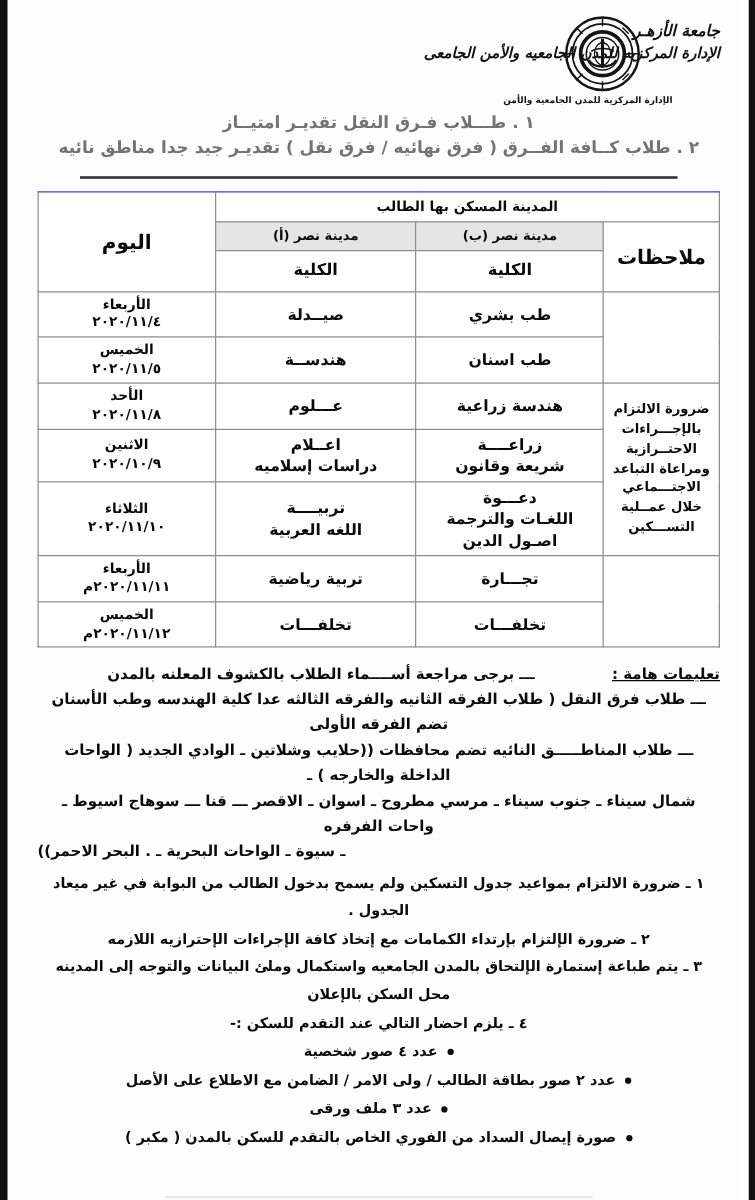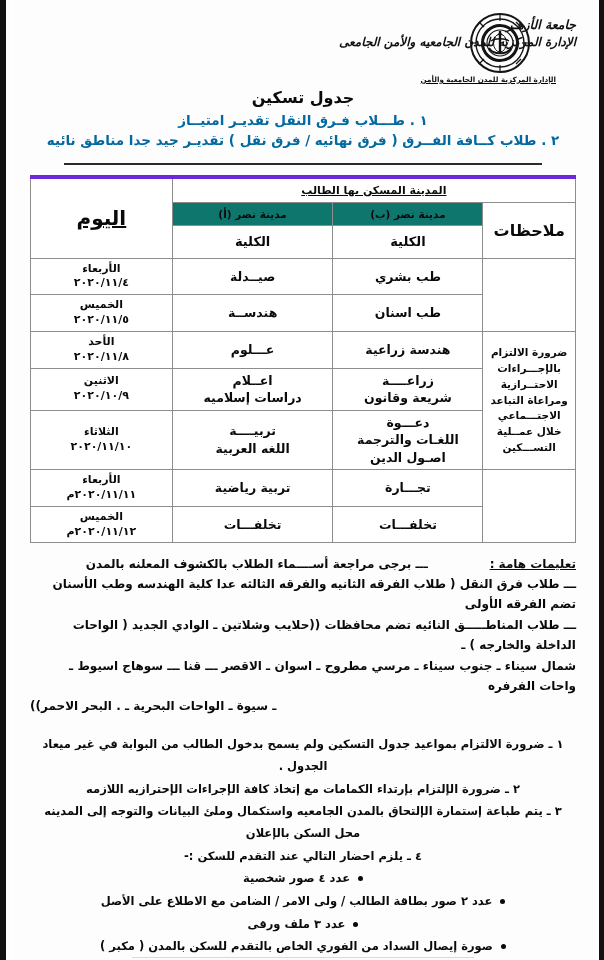--- a/index.html
+++ b/index.html
@@ -52,25 +52,24 @@
     font-weight: 600;
     letter-spacing: .2px;
   }
   .univ-dept {
     font-size: 12px;
     color: #111;
     font-weight: 600;
   }
   .emblem-wrap {
     position: absolute;
-    right: 20px;
+    right: 38px;
     top: 12px;
     width: 112px;
     text-align: center;
-    text-decoration: underline;
   }
   .emblem {
     width: 62px;
     height: 62px;
     margin: 0 auto;
     position: relative;
   }
   .emblem svg { display:block; }
   .emblem-caption {
     font-size: 7.2px;
@@ -90,21 +89,21 @@
   .doc-title {
     font-size: 16px;
     font-weight: 700;
     color: #0a0a0a;
     letter-spacing: 1.2px;
     margin-bottom: 3px;
   }
   .title-line {
     font-size: 13.5px;
     font-weight: 700;
-    color: #0369a1;
+    color: #737373;
     line-height: 1.5;
     letter-spacing: .4px;
   }
   .rule {
     height: 2px;
     background: #2b2b2b;
     margin: 8px 34px 10px 34px;
   }
 
   
@@ -116,44 +115,43 @@
     color: #0a0a0a;
     background: #fff;
   }
   table.housing th, table.housing td {
     border: 1px solid #8d8d8d;
     text-align: center;
     vertical-align: middle;
     padding: 3px 2px;
   }
   table.housing .outer-top th {
-    border-top: 4px solid #6d28d9;
-    text-decoration: underline;
+    border-top: 1px solid #6d28d9;
   }
   th.city-span {
     font-size: 11px;
     font-weight: 600;
     padding: 2px;
     height: 17px;
   }
   th.city-head {
-    background: #0f766e;
+    background: #e5e5e5;
     font-size: 10.5px;
     font-weight: 600;
     height: 16px;
     padding: 2px;
   }
   th.kolia {
     font-size: 13px;
     font-weight: 700;
     height: 26px;
     margin-left: 32px;
   }
   th.day-head {
-    font-size: 20px;
+    font-size: 16px;
     font-weight: 700;
     letter-spacing: .5px;
   }
   th.notes-head {
     font-size: 16px;
     font-weight: 700;
     vertical-align: top;
     padding-top: 5px;
   }
   td.day-cell {
@@ -203,27 +201,27 @@
     font-size: 12px;
   }
   .inst-first .inst-text {
     flex: 1;
     text-align: center;
   }
   .inst-line {
     font-size: 12px;
     font-weight: 700;
     line-height: 1.7;
-    text-align: right;
+    text-align: center;
     letter-spacing: .1px;
   }
   .inst-line.la { text-align: left; }
 
   .numbered {
-    margin-top: 16px;
+    margin-top: 3px;
     direction: rtl;
   }
   .num-line {
     font-size: 11.5px;
     font-weight: 700;
     line-height: 1.95;
     text-align: center;
     color: #0a0a0a;
     letter-spacing: .1px;
   }
@@ -297,21 +295,20 @@
         <div class="emblem-caption">الإدارة المركزية للمدن الجامعية والأمن</div>
       </div>
 
       <div class="univ-lines">
         <div class="univ-name">جامعة الأزهـر</div>
         <div class="univ-dept">الإدارة المركزيه للمدن الجامعيه والأمن الجامعى</div>
       </div>
     </div>
 
     <div class="title-block">
-      <div class="doc-title">جدول تسكين</div>
       <div class="title-line">١ . طـــلاب فـرق النقل تقديـر امتيــاز</div>
       <div class="title-line">٢ . طلاب كــافة الفــرق ( فرق نهائيه / فرق نقل )  تقديـر جيد جدا مناطق نائيه</div>
     </div>
 
     <div class="rule"></div>
 
     <table class="housing">
       <thead>
         <tr class="outer-top">
           <th class="city-span" colspan="3">المدينة المسكن بها الطالب</th>

